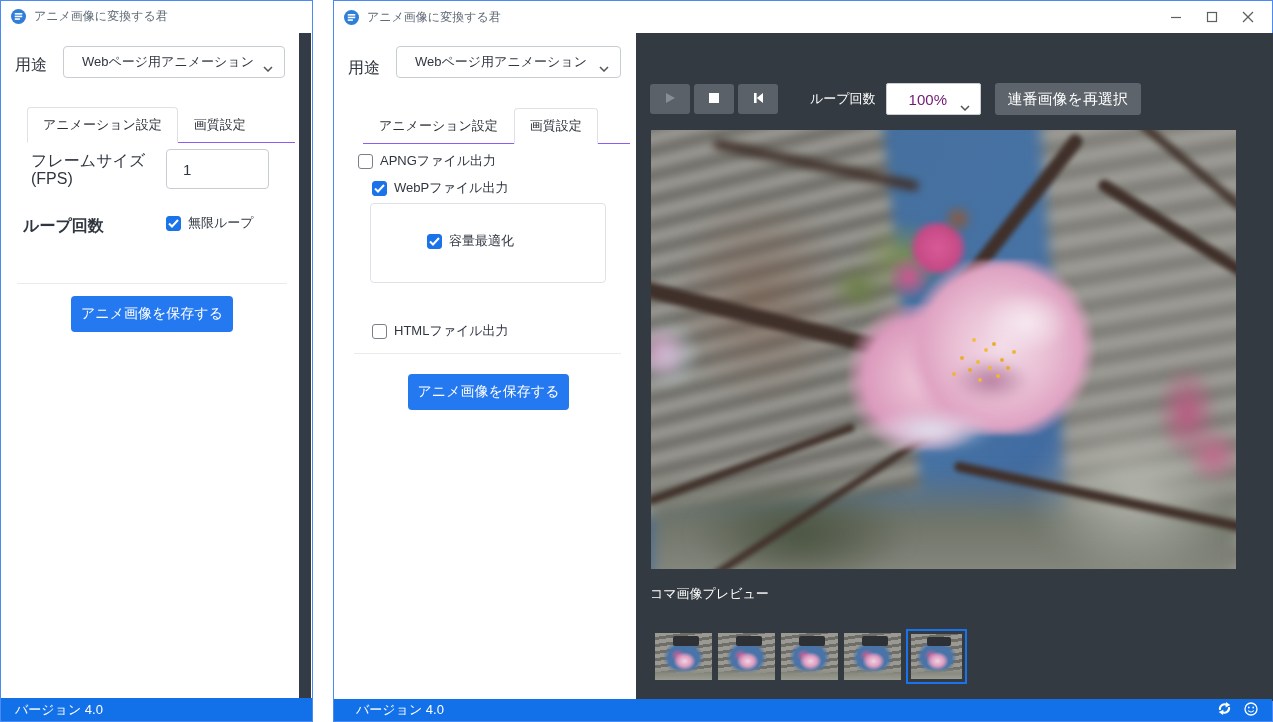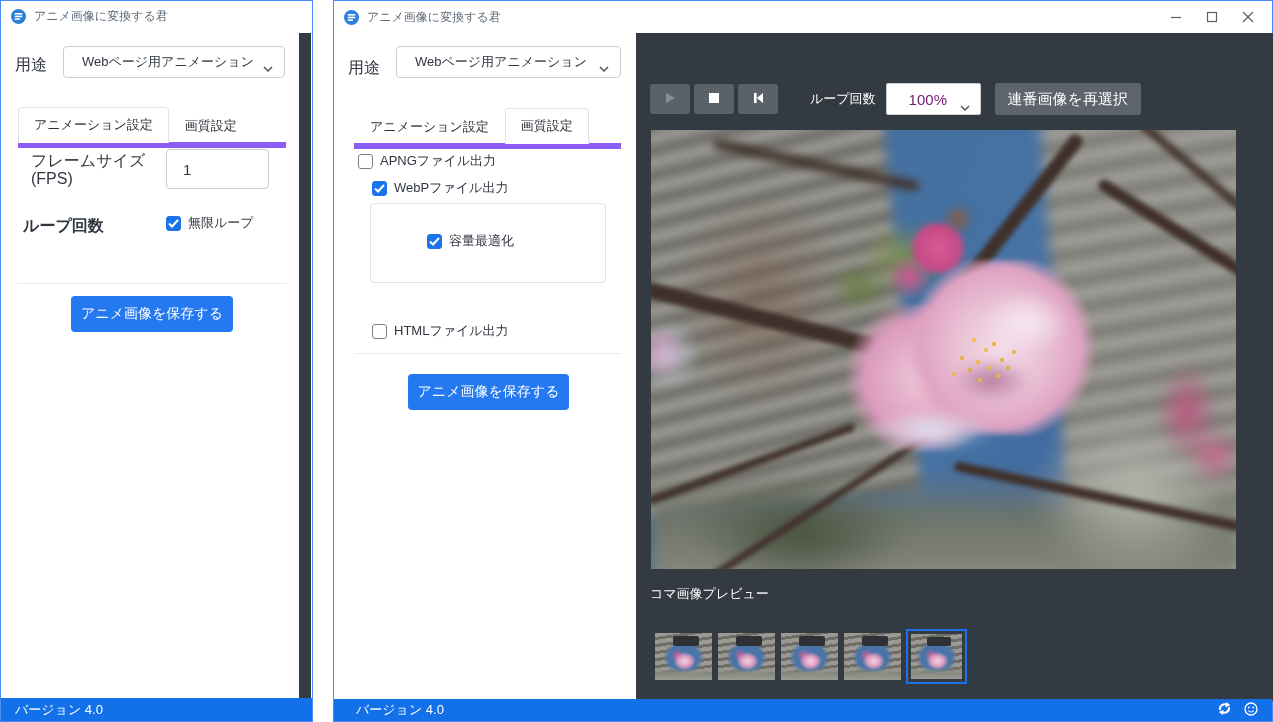--- a/index.html
+++ b/index.html
@@ -11,21 +11,21 @@
   .titlebar { position:absolute; left:0; top:0; right:0; height:30px; background:#fff; display:flex; align-items:center; }
   .titlebar .app-ic { margin-left:10px; display:inline-flex; }
   .titlebar .t-text { margin-left:8px; font-size:12px; color:#5f6b78; }
   .win-controls { position:absolute; right:6px; top:4px; display:flex; }
   .win-ctl { width:36px; height:24px; display:flex; align-items:center; justify-content:center; }
 
   
   .sel { position:absolute; height:32px; background:#fff; border:1px solid #c8cdd2; border-radius:4px; display:flex; align-items:center; font-size:13px; color:#303640; padding-left:18px; }
   .sel .chev { position:absolute; right:11px; top:13px; }
   .lbl { position:absolute; font-size:16px; color:#303640; }
-  .tabbar { position:absolute; display:flex; align-items:center; border-bottom:6px solid #8b5cf6; }
+  .tabbar { position:absolute; display:flex; align-items:flex-start; border-bottom:1px solid #8b5cf6;margin-left:9px; }
   .tab { font-size:13px; color:#2b3138; padding:8px 15px; background:transparent; border:1px solid transparent; border-bottom:none; margin-bottom:-1px; white-space:nowrap; }
   .tab.active { background:#fff; border-color:#dee2e6; border-bottom:1px solid #fff; border-radius:4px 4px 0 0; }
   .cb { width:15px; height:15px; border:1px solid #7a8088; border-radius:3px; background:#fff; display:inline-flex; align-items:center; justify-content:center; flex:none; }
   .cb.checked { background:#1a73e8; border-color:#1a73e8; }
   .cbrow { position:absolute; display:flex; align-items:center; gap:7px; font-size:13px; color:#303640; }
   .divider { position:absolute; height:1px; background:#e9ecef; }
   .btn-primary { position:absolute; background:#2478f0; color:#fff; font-size:14px; border:none; border-radius:4px; display:flex; align-items:center; justify-content:center; }
   .statusbar { position:absolute; left:0; right:0; bottom:0; height:23px; background:#1270e8; color:#fff; font-size:13px; display:flex; align-items:center; }
   .txtinput { position:absolute; border:1px solid #c8cdd2; border-radius:4px; font-size:15px; color:#303640; padding-left:16px; font-family:inherit; }
 

